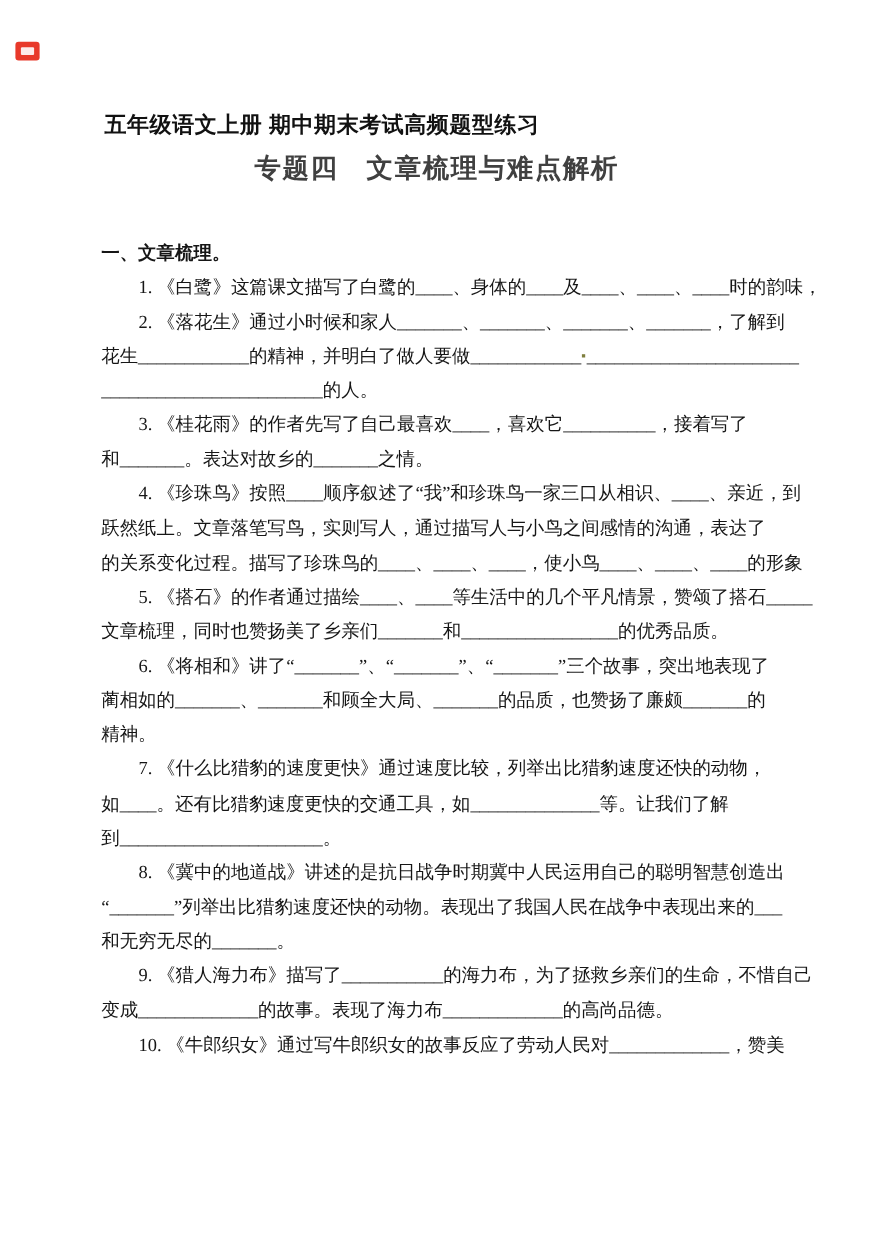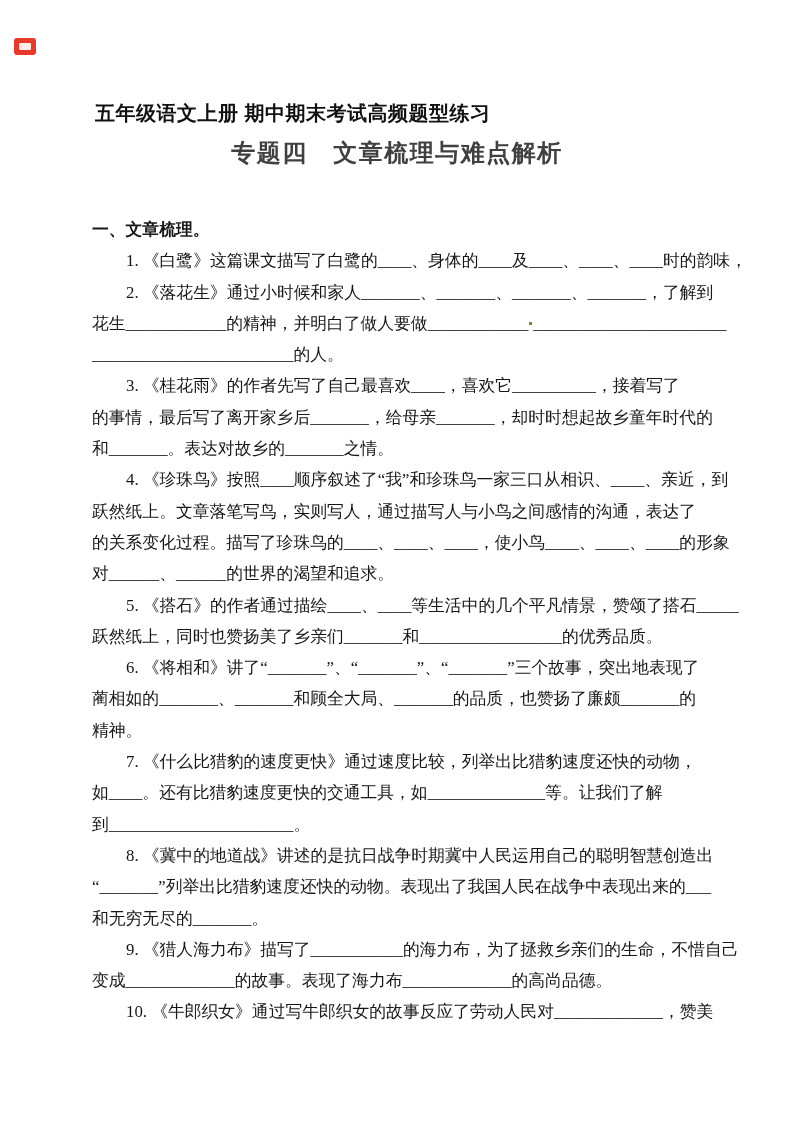--- a/index.html
+++ b/index.html
@@ -63,28 +63,26 @@
   <div class="textblock">
     <div class="ln sec">一、文章梳理。</div>
 
     <div class="ln ind">1. 《白鹭》这篇课文描写了白鹭的____、身体的____及____、____、____时的韵味，</div>
     <div class="ln ind">2. 《落花生》通过小时候和家人_______、_______、_______、_______，了解到</div>
 
     <div class="ln"><span>花生____________的精神，并明白了做人要做____________</span><span class="ink-dot"></span><span>_______________________</span></div>
 
     <div class="ln">________________________的人。</div>
     <div class="ln ind">3. 《桂花雨》的作者先写了自己最喜欢____，喜欢它__________，接着写了</div>
-    <div class="ln">的事情，最后写了离开家乡后_______，给母亲_______，却时时想起故乡童年时代的</div>
     <div class="ln">和_______。表达对故乡的_______之情。</div>
     <div class="ln ind">4. 《珍珠鸟》按照____顺序叙述了“我”和珍珠鸟一家三口从相识、____、亲近，到</div>
     <div class="ln">跃然纸上。文章落笔写鸟，实则写人，通过描写人与小鸟之间感情的沟通，表达了</div>
     <div class="ln">的关系变化过程。描写了珍珠鸟的____、____、____，使小鸟____、____、____的形象</div>
-    <div class="ln">对______、______的世界的渴望和追求。</div>
     <div class="ln ind">5. 《搭石》的作者通过描绘____、____等生活中的几个平凡情景，赞颂了搭石_____</div>
-    <div class="ln">跃然纸上，同时也赞扬美了乡亲们_______和_________________的优秀品质。</div>
+    <div class="ln">文章梳理，同时也赞扬美了乡亲们_______和_________________的优秀品质。</div>
     <div class="ln ind">6. 《将相和》讲了“_______”、“_______”、“_______”三个故事，突出地表现了</div>
     <div class="ln">蔺相如的_______、_______和顾全大局、_______的品质，也赞扬了廉颇_______的</div>
     <div class="ln">精神。</div>
     <div class="ln ind">7. 《什么比猎豹的速度更快》通过速度比较，列举出比猎豹速度还快的动物，</div>
     <div class="ln">如____。还有比猎豹速度更快的交通工具，如______________等。让我们了解</div>
     <div class="ln">到______________________。</div>
     <div class="ln ind">8. 《冀中的地道战》讲述的是抗日战争时期冀中人民运用自己的聪明智慧创造出</div>
     <div class="ln">“_______”列举出比猎豹速度还快的动物。表现出了我国人民在战争中表现出来的___</div>
     <div class="ln">和无穷无尽的_______。</div>
     <div class="ln ind">9. 《猎人海力布》描写了___________的海力布，为了拯救乡亲们的生命，不惜自己</div>

